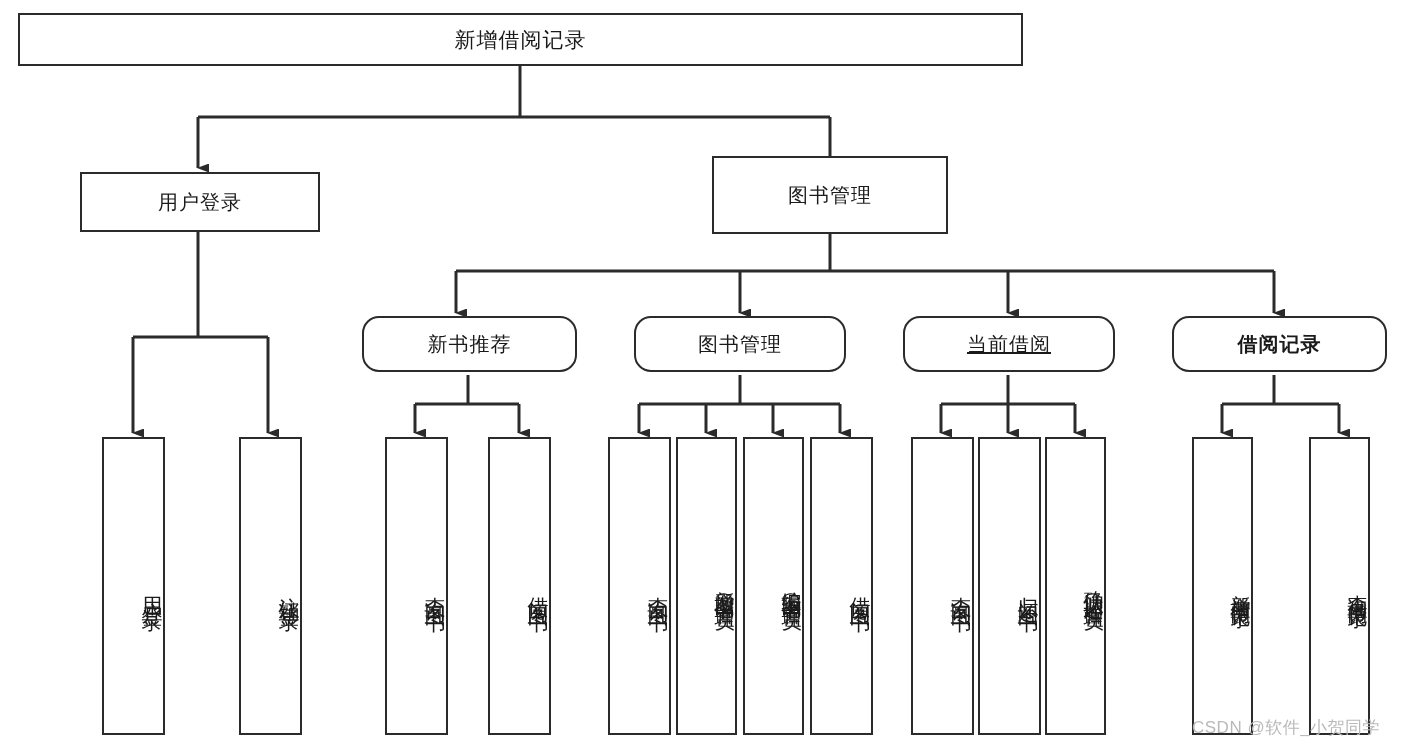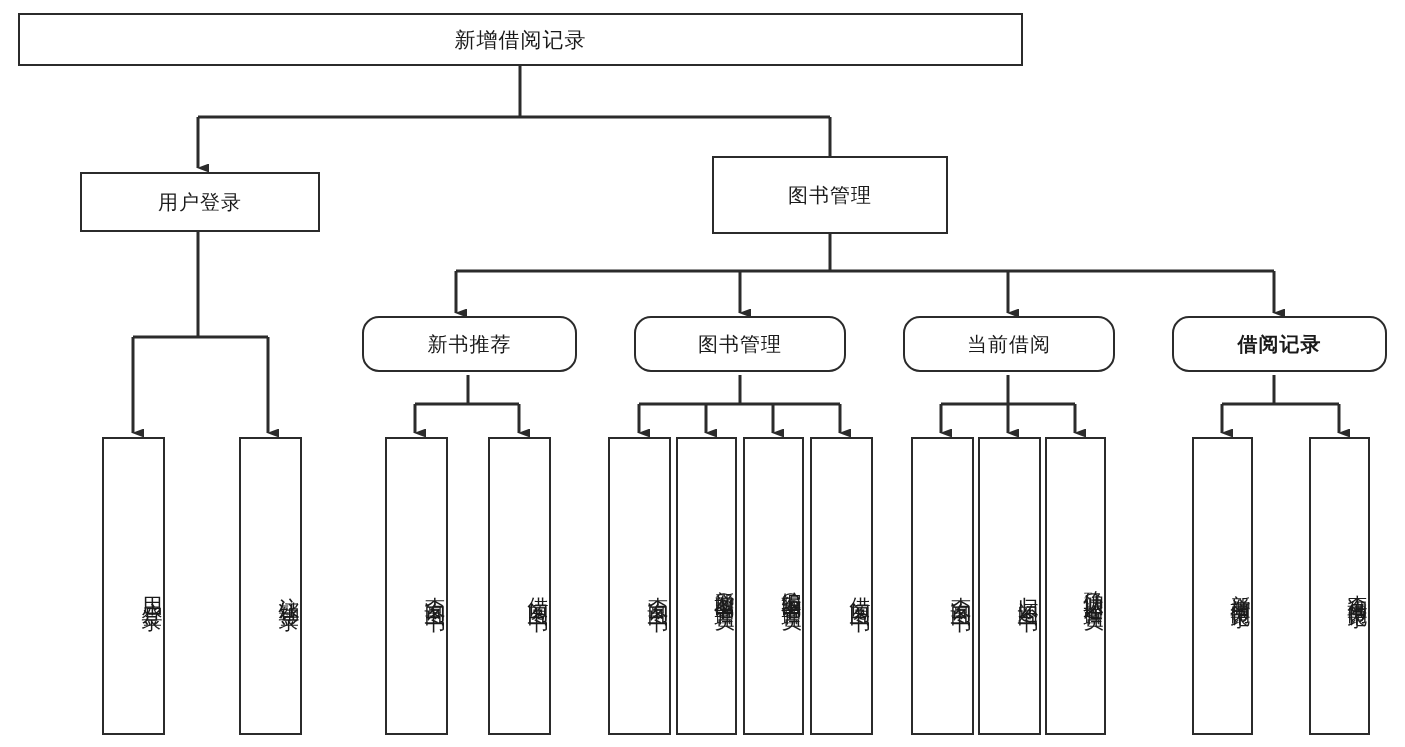--- a/index.html
+++ b/index.html
@@ -137,21 +137,21 @@
     </g>
   </svg>
 
   <div class="node-box level-0" style="left:18px; top:13px; width:1005px; height:53px;">新增借阅记录</div>
 
   <div class="node-box level-1" style="left:80px; top:172px; width:240px; height:60px;">用户登录</div>
   <div class="node-box level-1" style="left:712px; top:156px; width:236px; height:78px;">图书管理</div>
 
   <div class="node-box level-2" style="left:362px; top:316px; width:215px; height:56px;">新书推荐</div>
   <div class="node-box level-2" style="left:634px; top:316px; width:212px; height:56px;">图书管理</div>
-  <div class="node-box level-2" style="left:903px; top:316px; width:212px; height:56px;">当前借阅</div>
+  <div class="node-box level-2" style="left:903px; top:316px; width:212px; height:56px;text-decoration:underline;">当前借阅</div>
   <div class="node-box level-2" style="left:1172px; top:316px; width:215px; height:56px;font-weight:bold;">借阅记录</div>
 
   <div class="node-box leaf" style="left:102px; top:437px; width:63px; height:298px;">
     <span class="vtext">用户登录</span>
   </div>
   <div class="node-box leaf" style="left:239px; top:437px; width:63px; height:298px;">
     <span class="vtext">注销登录</span>
   </div>
 
   <div class="node-box leaf" style="left:385px; top:437px; width:63px; height:298px;">
@@ -184,14 +184,15 @@
     <span class="vtext">确认归还（管理员）</span>
   </div>
 
   <div class="node-box leaf tall-text" style="left:1192px; top:437px; width:61px; height:298px;">
     <span class="vtext">新增借阅记录</span>
   </div>
   <div class="node-box leaf tall-text" style="left:1309px; top:437px; width:61px; height:298px;">
     <span class="vtext">查询借阅记录</span>
   </div>
 
+  <div class="watermark" style="left:1192px; top:716px;">CSDN @软件_小贺同学</div>
 
 </div>
 
 </body></html>

